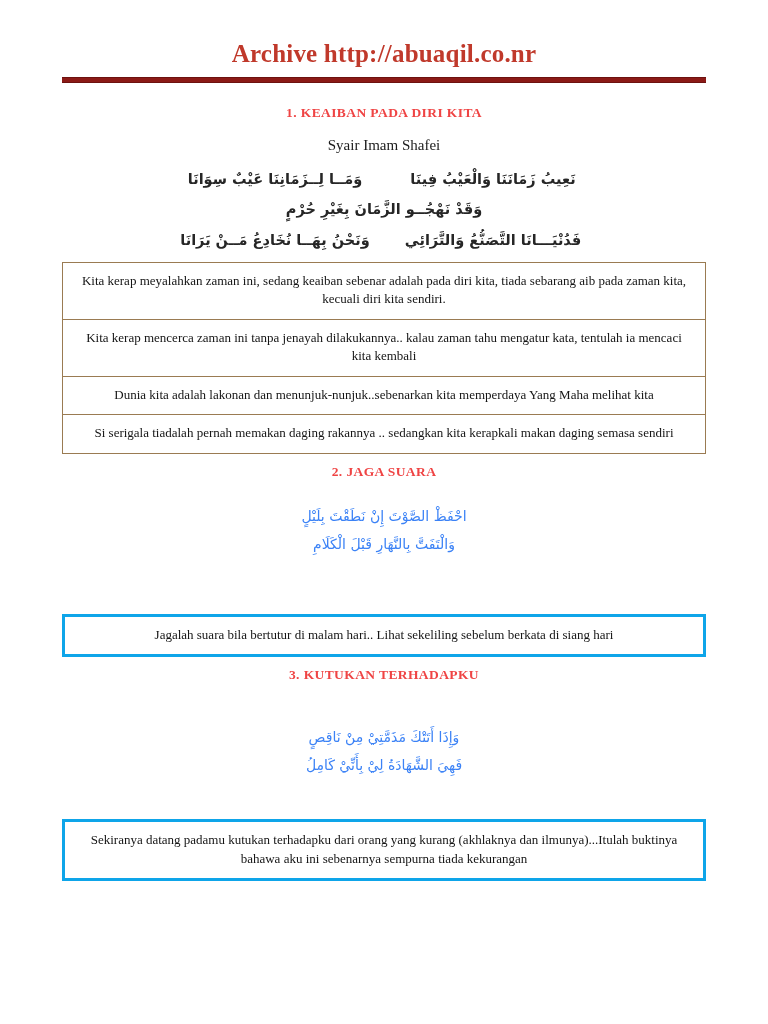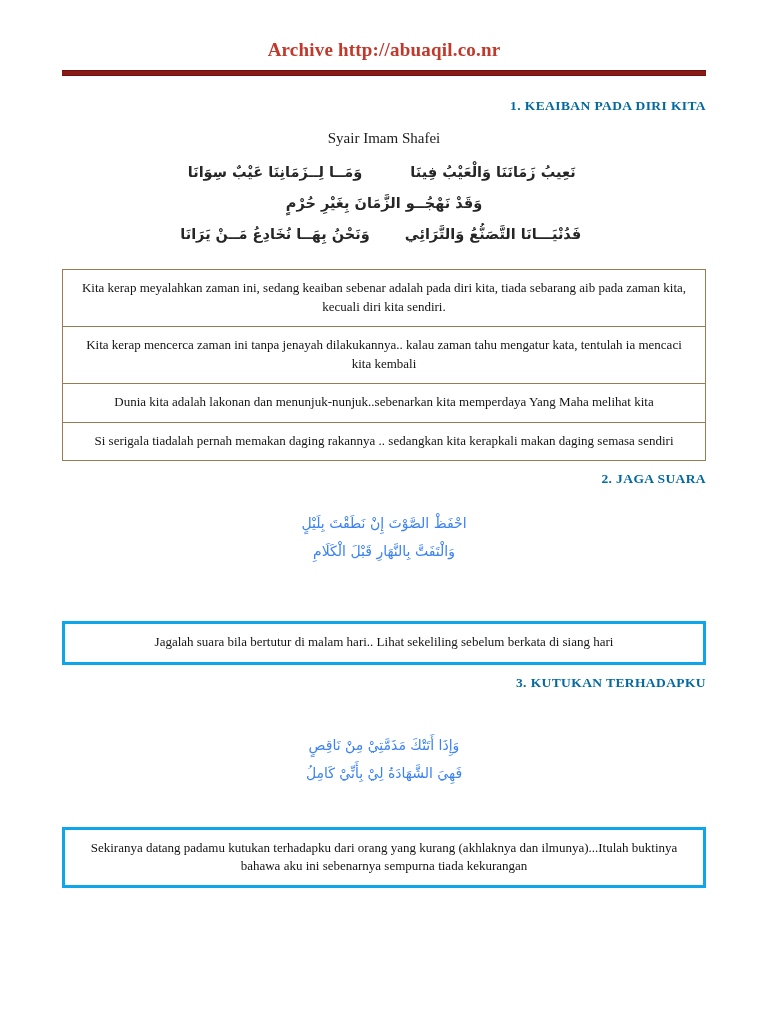--- a/index.html
+++ b/index.html
@@ -23,42 +23,42 @@
     position: relative;
   }
 
   
   .archive-header {
     text-align: center;
     padding-top: 40px;
   }
   .archive-title {
     font-family: "Liberation Serif", "DejaVu Serif", serif;
-    font-size: 19px;
+    font-size: 25px;
     font-weight: bold;
     color: #c0392b;
     letter-spacing: 0.2px;
     line-height: 1.1;
   }
   .header-rule {
     margin-top: 9px;
     height: 4px;
     background: #8b1a16;
     border-top: 1px solid #6d1210;
     border-bottom: 1px solid #6d1210;
     width: 100%;
   }
 
   
   .section-title {
-    text-align: right;
+    text-align: center;
     font-size: 13.5px;
     font-weight: bold;
     letter-spacing: 0.4px;
-    color: #0369a1;
+    color: #ef4444;
   }
   .section-sub {
     text-align: center;
     font-size: 15px;
     color: #1a1a1a;
     margin-top: 16px;
   }
 
   
   .verse-block {
@@ -90,21 +90,21 @@
     font-family: "DejaVu Sans", "Liberation Sans", sans-serif;
     font-size: 14px;
     line-height: 2.0;
     color: #3b82f6;
     direction: rtl;
     unicode-bidi: isolate;
   }
 
   
   .box-stack {
-    margin-top: 18px;
+    margin-top: 4px;
     border: 1px solid #9a7b52;
     border-bottom: none;
   }
   .box-stack .trans-box {
     border: none;
     border-bottom: 1px solid #9a7b52;
   }
   .trans-box {
     box-sizing: border-box;
     border: 3px solid #0ea5e9;

